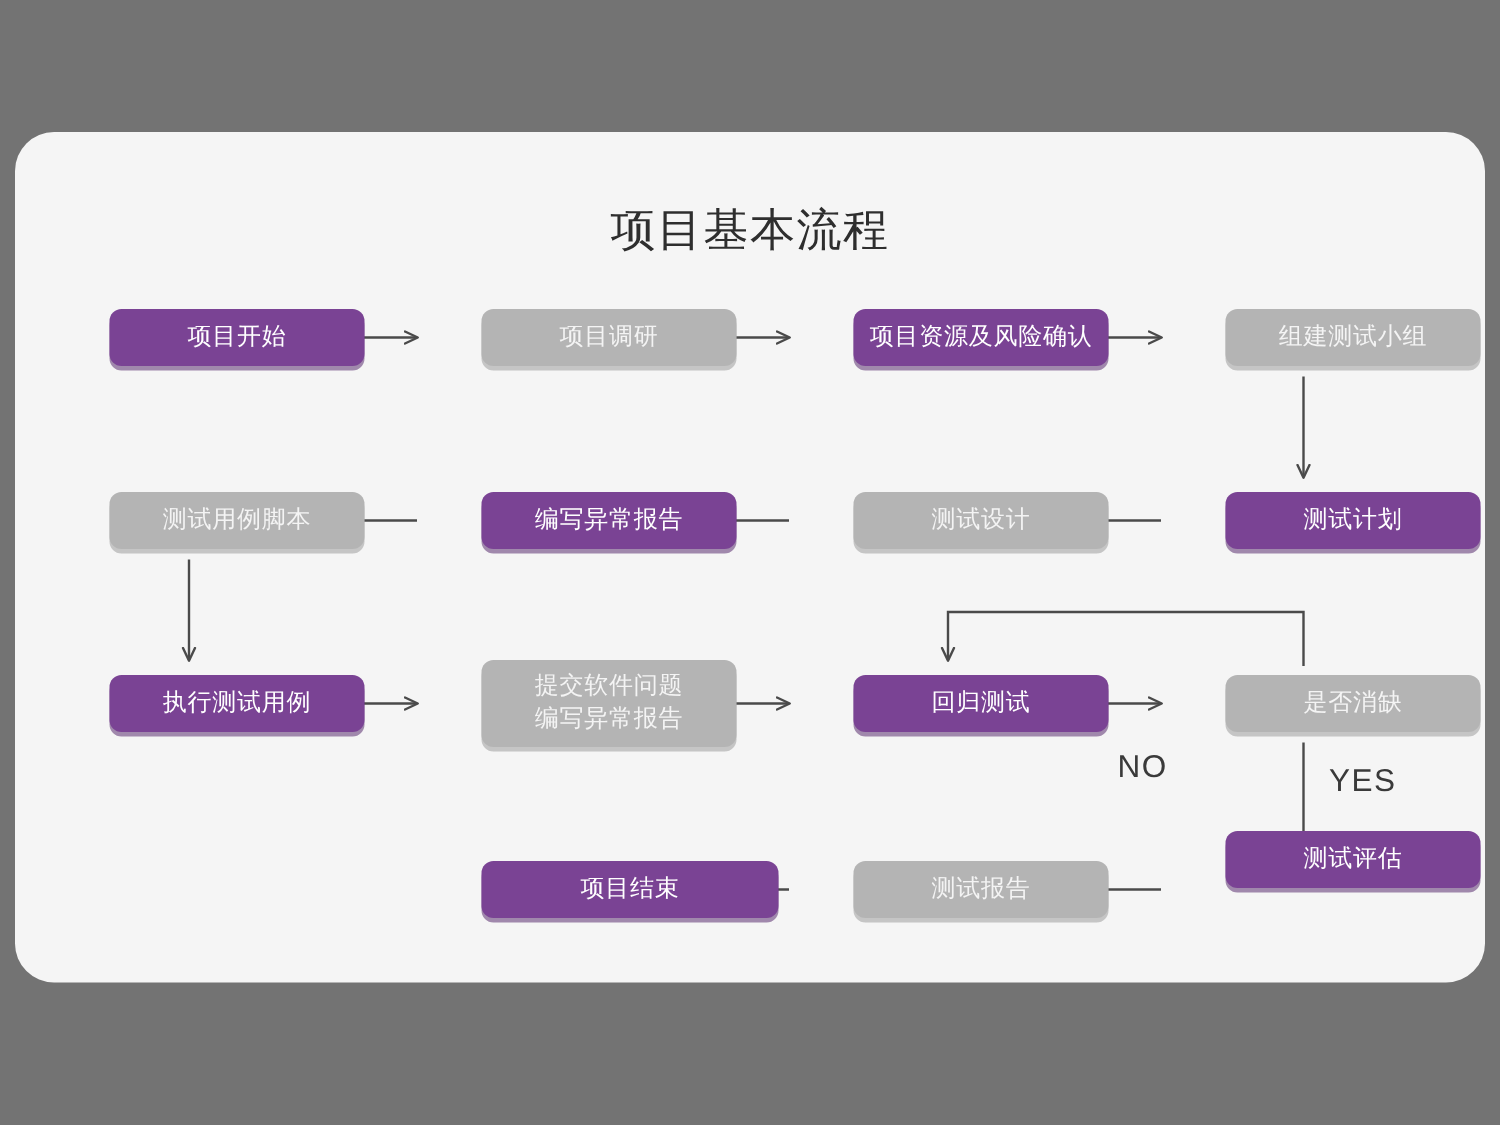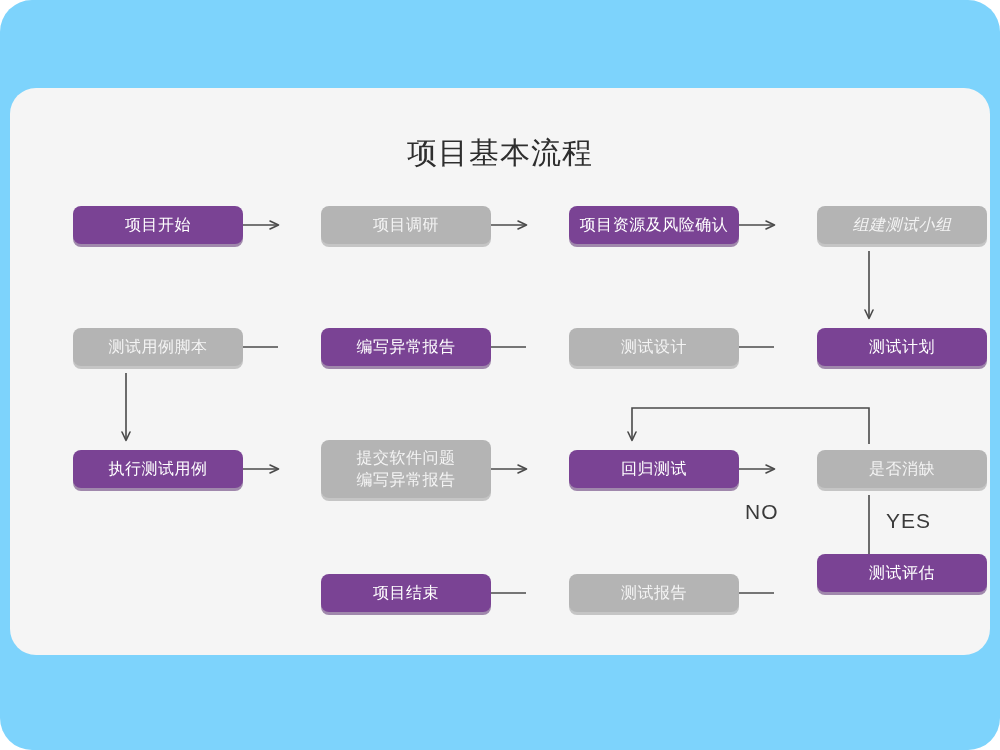--- a/index.html
+++ b/index.html
@@ -10,22 +10,21 @@
   body {
     width: 1000px;
     height: 750px;
     font-family: "Liberation Sans", "DejaVu Sans", sans-serif;
     overflow: hidden;
   }
   #stage {
     position: relative;
     width: 1000px;
     height: 750px;
-    background: #7dd3fc;
-    border-radius: 32px;
+    background: #737373;
   }
   #panel {
     position: absolute;
     left: 10px;
     top: 88px;
     width: 980px;
     height: 567px;
     background: #f5f5f5;
     border-radius: 26px;
   }
@@ -157,21 +156,21 @@
 
     <div class="node purple" style="left:31px; top:118px; width:170px; height:38px;">
       <span class="label">项目开始</span>
     </div>
     <div class="node gray" style="left:279px; top:118px; width:170px; height:38px;">
       <span class="label">项目调研</span>
     </div>
     <div class="node purple" style="left:527px; top:118px; width:170px; height:38px;">
       <span class="label">项目资源及风险确认</span>
     </div>
-    <div class="node gray" style="left:775px; top:118px; width:170px; height:38px;font-style:italic;">
+    <div class="node gray" style="left:775px; top:118px; width:170px; height:38px;">
       <span class="label">组建测试小组</span>
     </div>
 
     <div class="node gray" style="left:31px; top:240px; width:170px; height:38px;">
       <span class="label">测试用例脚本</span>
     </div>
     <div class="node purple" style="left:279px; top:240px; width:170px; height:38px;">
       <span class="label">编写异常报告</span>
     </div>
     <div class="node gray" style="left:527px; top:240px; width:170px; height:38px;">
@@ -188,21 +187,21 @@
       <span class="label">提交软件问题
 编写异常报告</span>
     </div>
     <div class="node purple" style="left:527px; top:362px; width:170px; height:38px;">
       <span class="label">回归测试</span>
     </div>
     <div class="node gray" style="left:775px; top:362px; width:170px; height:38px;">
       <span class="label">是否消缺</span>
     </div>
 
-    <div class="node purple" style="left:279px; top:486px; width:170px; height:38px;">
+    <div class="node purple" style="left:279px; top:486px; width:198px; height:38px;">
       <span class="label">项目结束</span>
     </div>
     <div class="node gray" style="left:527px; top:486px; width:170px; height:38px;">
       <span class="label">测试报告</span>
     </div>
     <div class="node purple" style="left:775px; top:466px; width:170px; height:38px;">
       <span class="label">测试评估</span>
     </div>
 
   </div>

